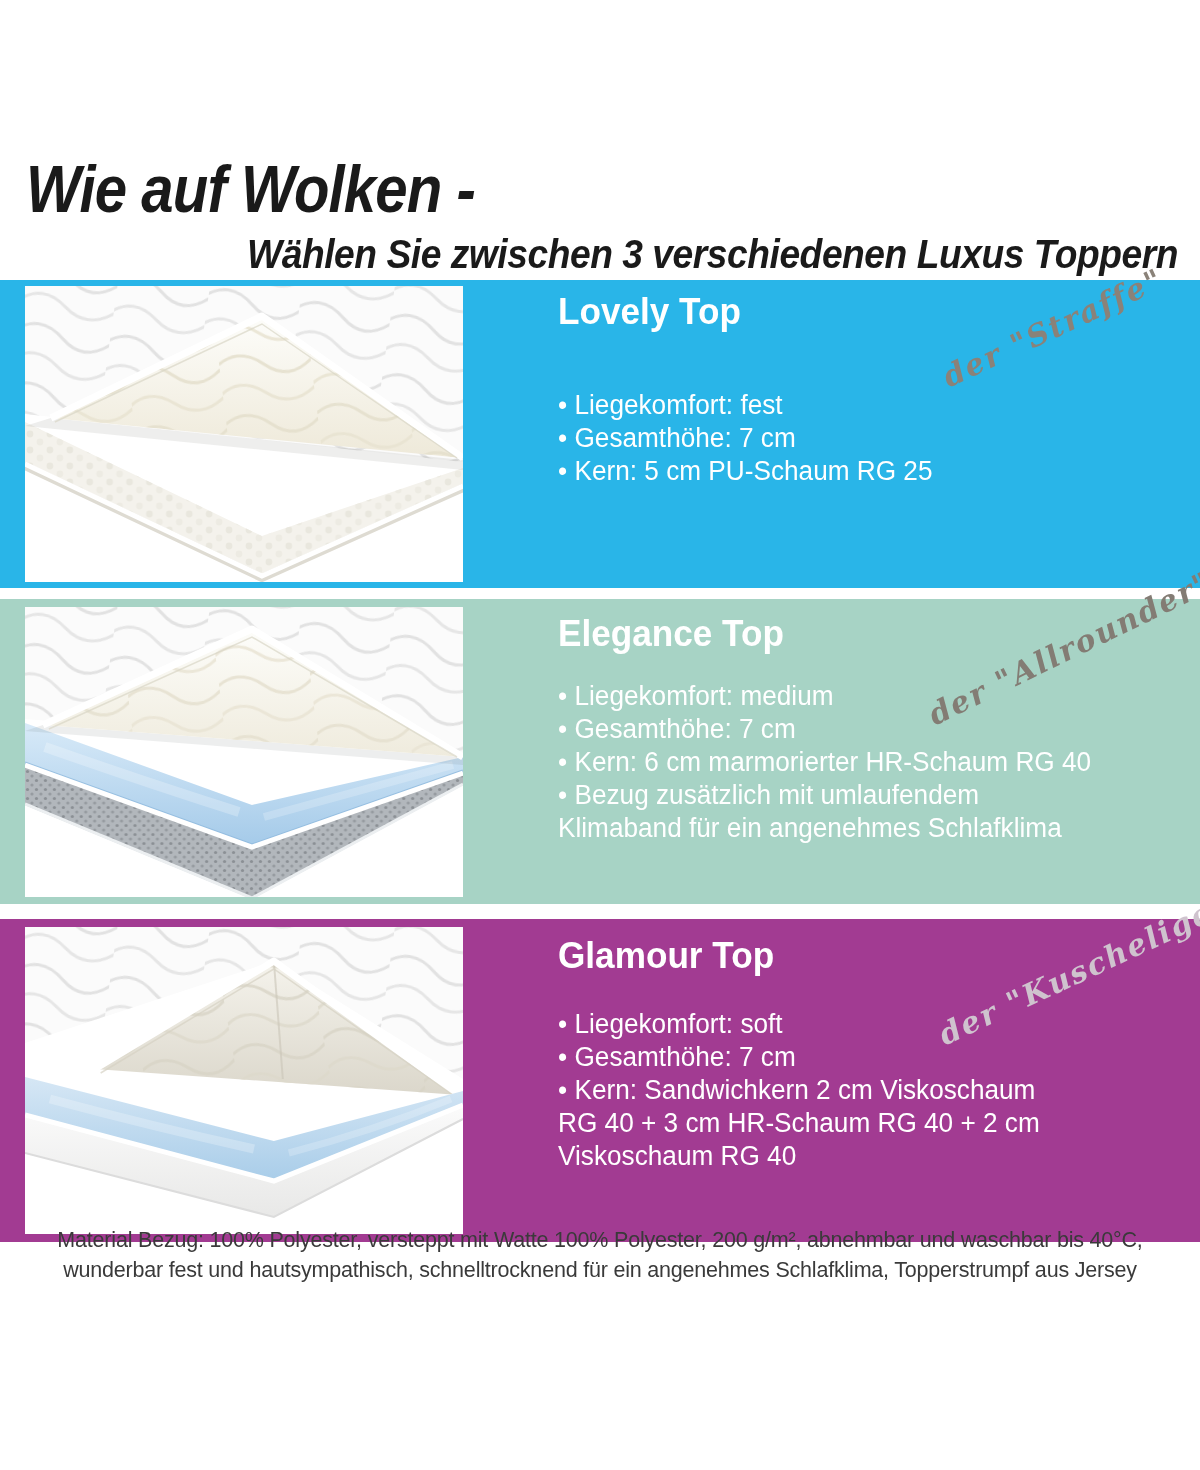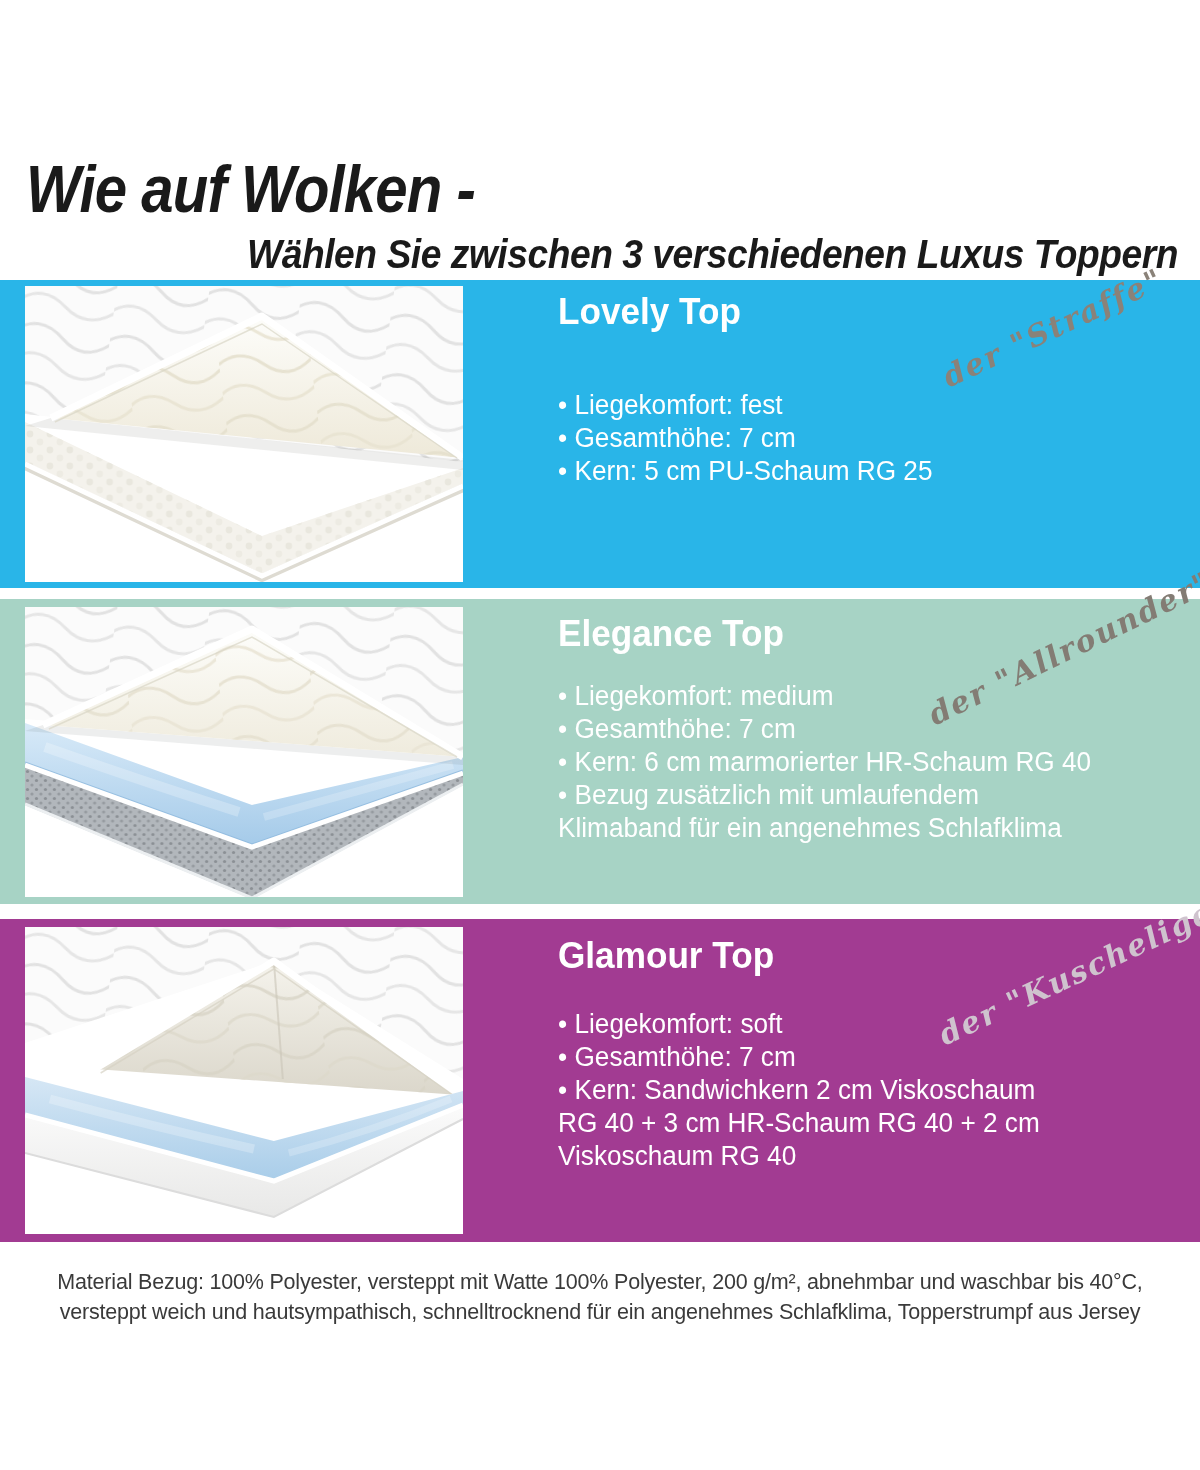--- a/index.html
+++ b/index.html
@@ -41,21 +41,21 @@
   .b-glamour {top:989px;}
 
   
   .tagline{position:absolute;font-family:"DejaVu Serif",serif;font-style:italic;font-weight:bold;
            white-space:nowrap;letter-spacing:2px;transform-origin:left bottom;}
   .t-lovely  {left:952px;top:340px;font-size:30px;color:#8a8279;transform:rotate(-25deg);}
   .t-elegance{left:938px;top:678px;font-size:30px;color:#837c74;transform:rotate(-26deg);}
   .t-glamour {left:948px;top:998px;font-size:30px;color:#cfc3ce;transform:rotate(-25deg);}
 
   
-  .footer{position:absolute;left:0;top:1248px;width:1200px;text-align:center;color:#3a3a3a;
+  .footer{position:absolute;left:0;top:1206px;width:1200px;text-align:center;color:#3a3a3a;
           font-size:21.5px;line-height:30px;letter-spacing:-0.2px;}
 </style>
 </head>
 <body>
 
 <div id="canvas">
 
   <div class="main-title">Wie auf Wolken -</div>
   <div class="sub-title">Wählen Sie zwischen 3 verschiedenen Luxus Toppern</div>
 
@@ -205,16 +205,16 @@
     <div>• Liegekomfort: soft</div>
     <div>• Gesamthöhe: 7 cm</div>
     <div>• Kern: Sandwichkern 2 cm Viskoschaum</div>
     <div>RG 40 + 3 cm HR-Schaum RG 40 + 2 cm</div>
     <div>Viskoschaum RG 40</div>
   </div>
   <div class="tagline t-glamour">der "Kuschelige"</div>
 
   <div class="footer">
     <div>Material Bezug: 100% Polyester, versteppt mit Watte 100% Polyester, 200 g/m², abnehmbar und waschbar bis 40°C,</div>
-    <div>versteppt weich und hautsympathisch, schnelltrocknend für ein angenehmes Schlafklima, Topperstrumpf aus Jersey</div>
+    <div>wunderbar fest und hautsympathisch, schnelltrocknend für ein angenehmes Schlafklima, Topperstrumpf aus Jersey</div>
   </div>
 
 </div>
 
 </body></html>

